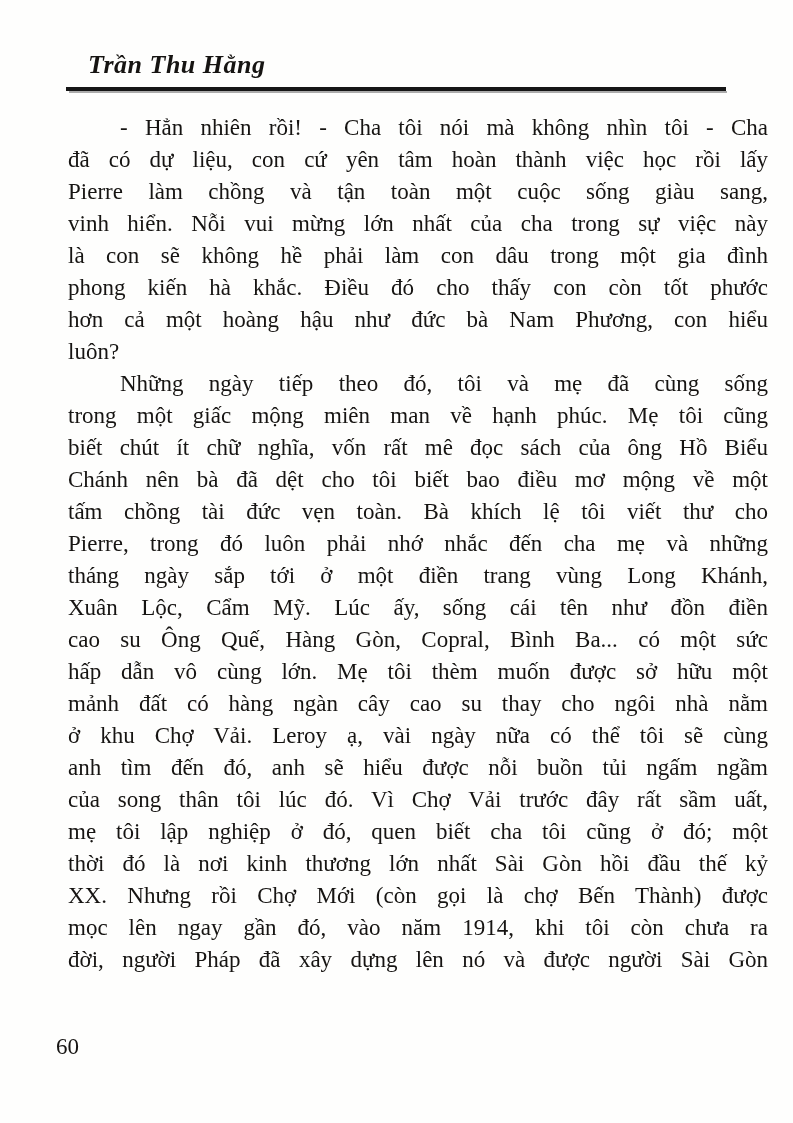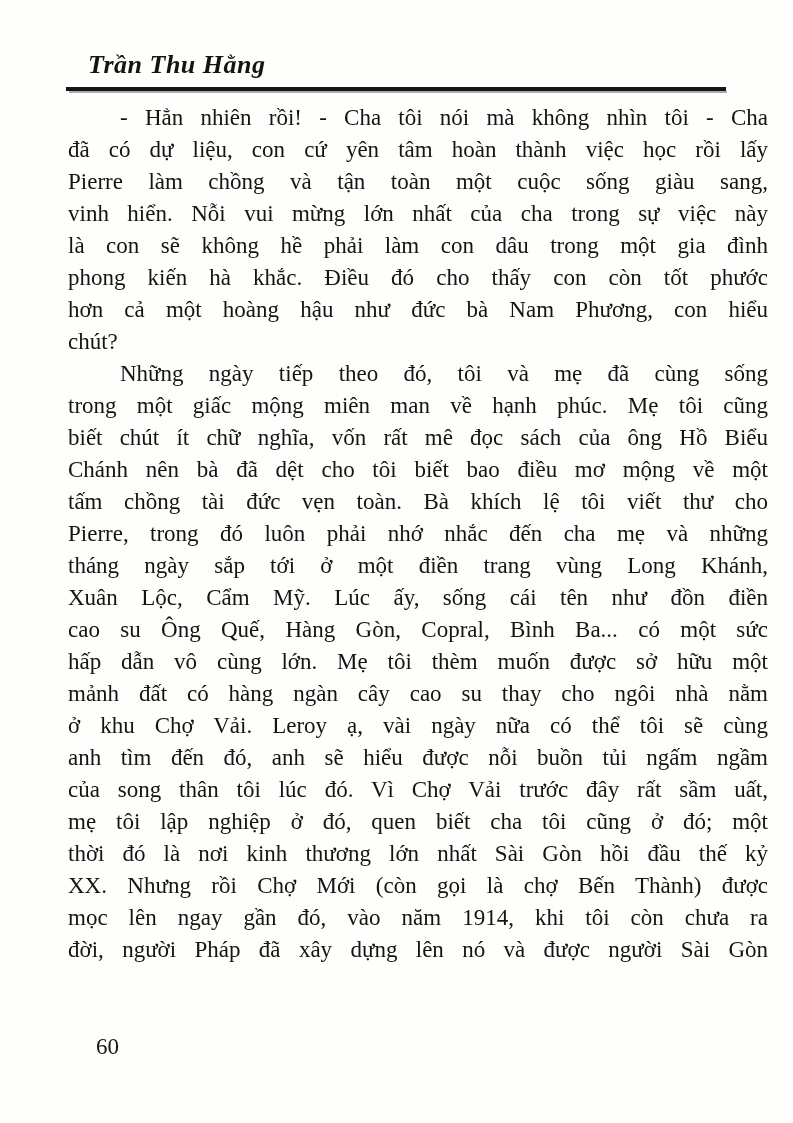--- a/index.html
+++ b/index.html
@@ -28,63 +28,62 @@
     left: 66px;
     top: 87px;
     width: 660px;
     height: 4px;
     background: #161616;
     box-shadow: 2px 3px 0 -1px rgba(20,20,20,0.35);
   }
   .body-text {
     position: absolute;
     left: 68px;
-    top: 102px;
+    top: 112px;
     width: 700px;
     font-size: 23px;
     line-height: 32px;
   }
   .para + .para { margin-top: 0; }
   .line {
     text-align: justify;
     -moz-text-align-last: justify;
     text-align-last: justify;
   }
   .line.first { text-indent: 52px; }
   .line.endleft {
     -moz-text-align-last: left;
     text-align-last: left;
   }
   .page-number {
     position: absolute;
     left: 56px;
     top: 1034px;
     font-size: 23px;
-    margin-left: 40px;
   }
 </style>
 </head>
 <body>
 
 <div class="page">
 
   <div class="running-header">Trần Thu Hằng</div>
 
   <div class="header-rule"></div>
 
   <div class="body-text">
     <div class="para">
         <div class="line first">- Hẳn nhiên rồi! - Cha tôi nói mà không nhìn tôi - Cha</div>
         <div class="line">đã có dự liệu, con cứ yên tâm hoàn thành việc học rồi lấy</div>
         <div class="line">Pierre làm chồng và tận toàn một cuộc sống giàu sang,</div>
         <div class="line">vinh hiển. Nỗi vui mừng lớn nhất của cha trong sự việc này</div>
         <div class="line">là con sẽ không hề phải làm con dâu trong một gia đình</div>
         <div class="line">phong kiến hà khắc. Điều đó cho thấy con còn tốt phước</div>
         <div class="line">hơn cả một hoàng hậu như đức bà Nam Phương, con hiểu</div>
-        <div class="line endleft">chút?</div>
+        <div class="line endleft">luôn?</div>
       </div>
     <div class="para">
         <div class="line first">Những ngày tiếp theo đó, tôi và mẹ đã cùng sống</div>
         <div class="line">trong một giấc mộng miên man về hạnh phúc. Mẹ tôi cũng</div>
         <div class="line">biết chút ít chữ nghĩa, vốn rất mê đọc sách của ông Hồ Biểu</div>
         <div class="line">Chánh nên bà đã dệt cho tôi biết bao điều mơ mộng về một</div>
         <div class="line">tấm chồng tài đức vẹn toàn. Bà khích lệ tôi viết thư cho</div>
         <div class="line">Pierre, trong đó luôn phải nhớ nhắc đến cha mẹ và những</div>
         <div class="line">tháng ngày sắp tới ở một điền trang vùng Long Khánh,</div>
         <div class="line">Xuân Lộc, Cẩm Mỹ. Lúc ấy, sống cái tên như đồn điền</div>

